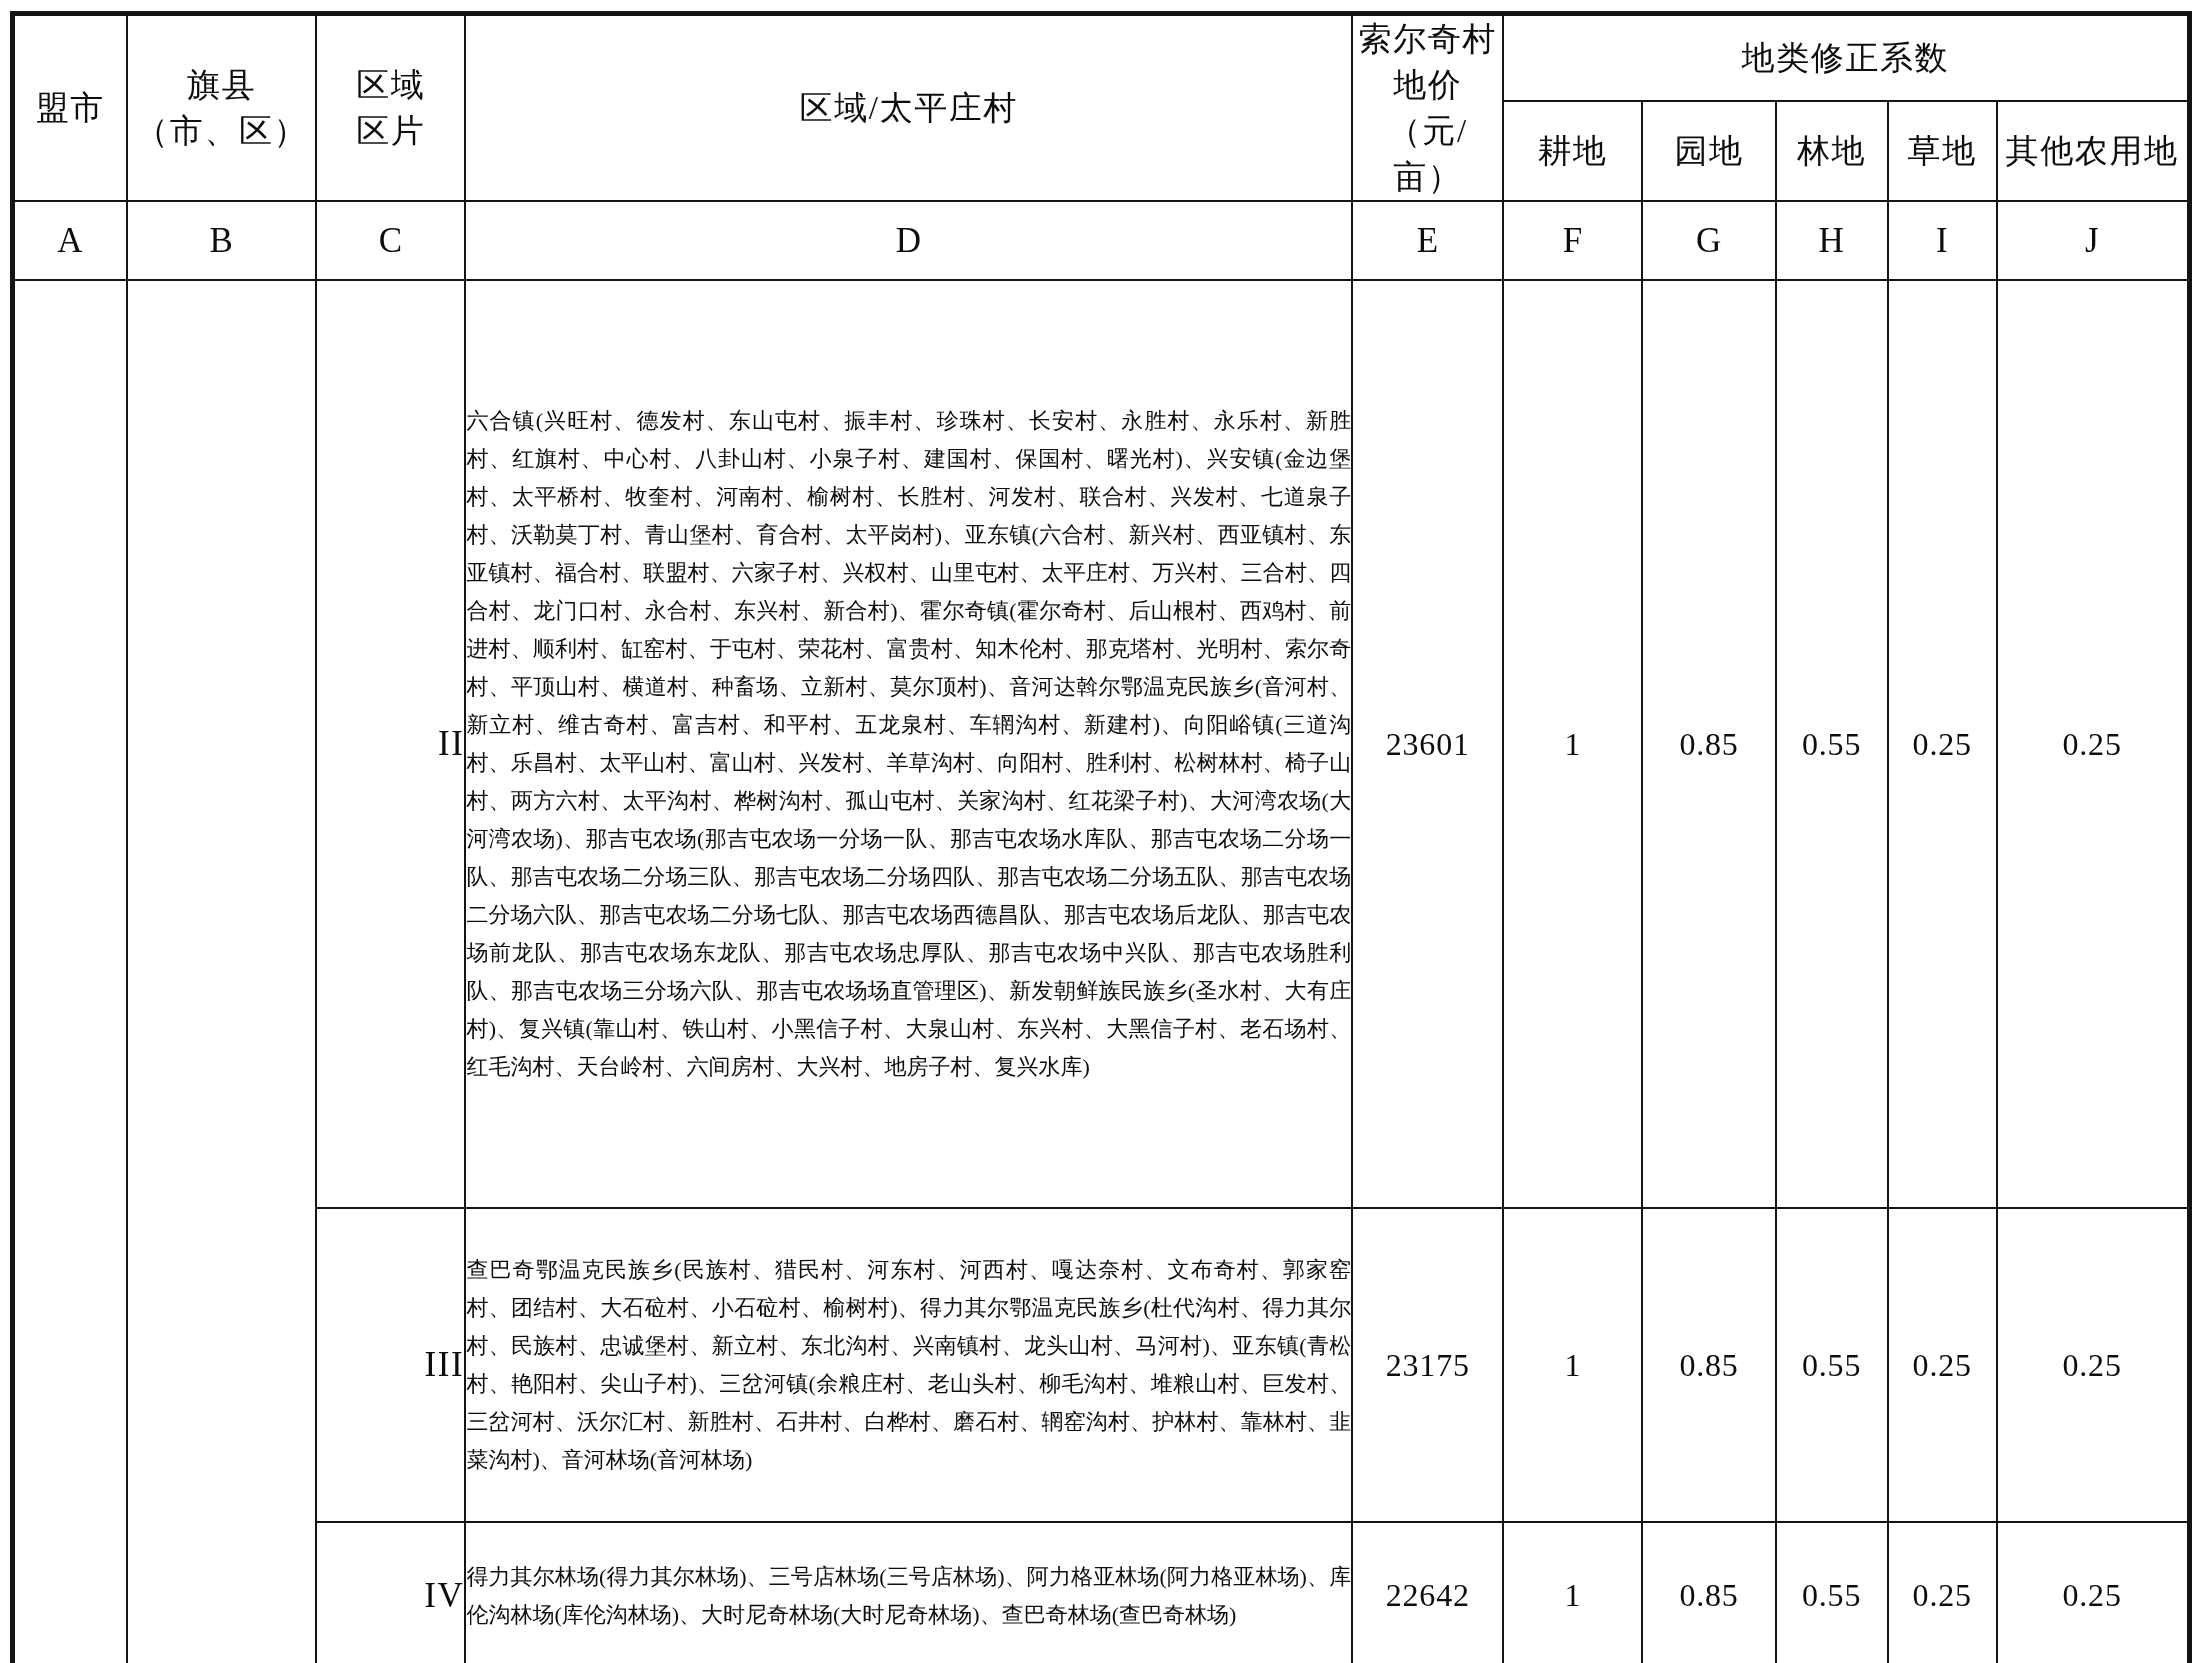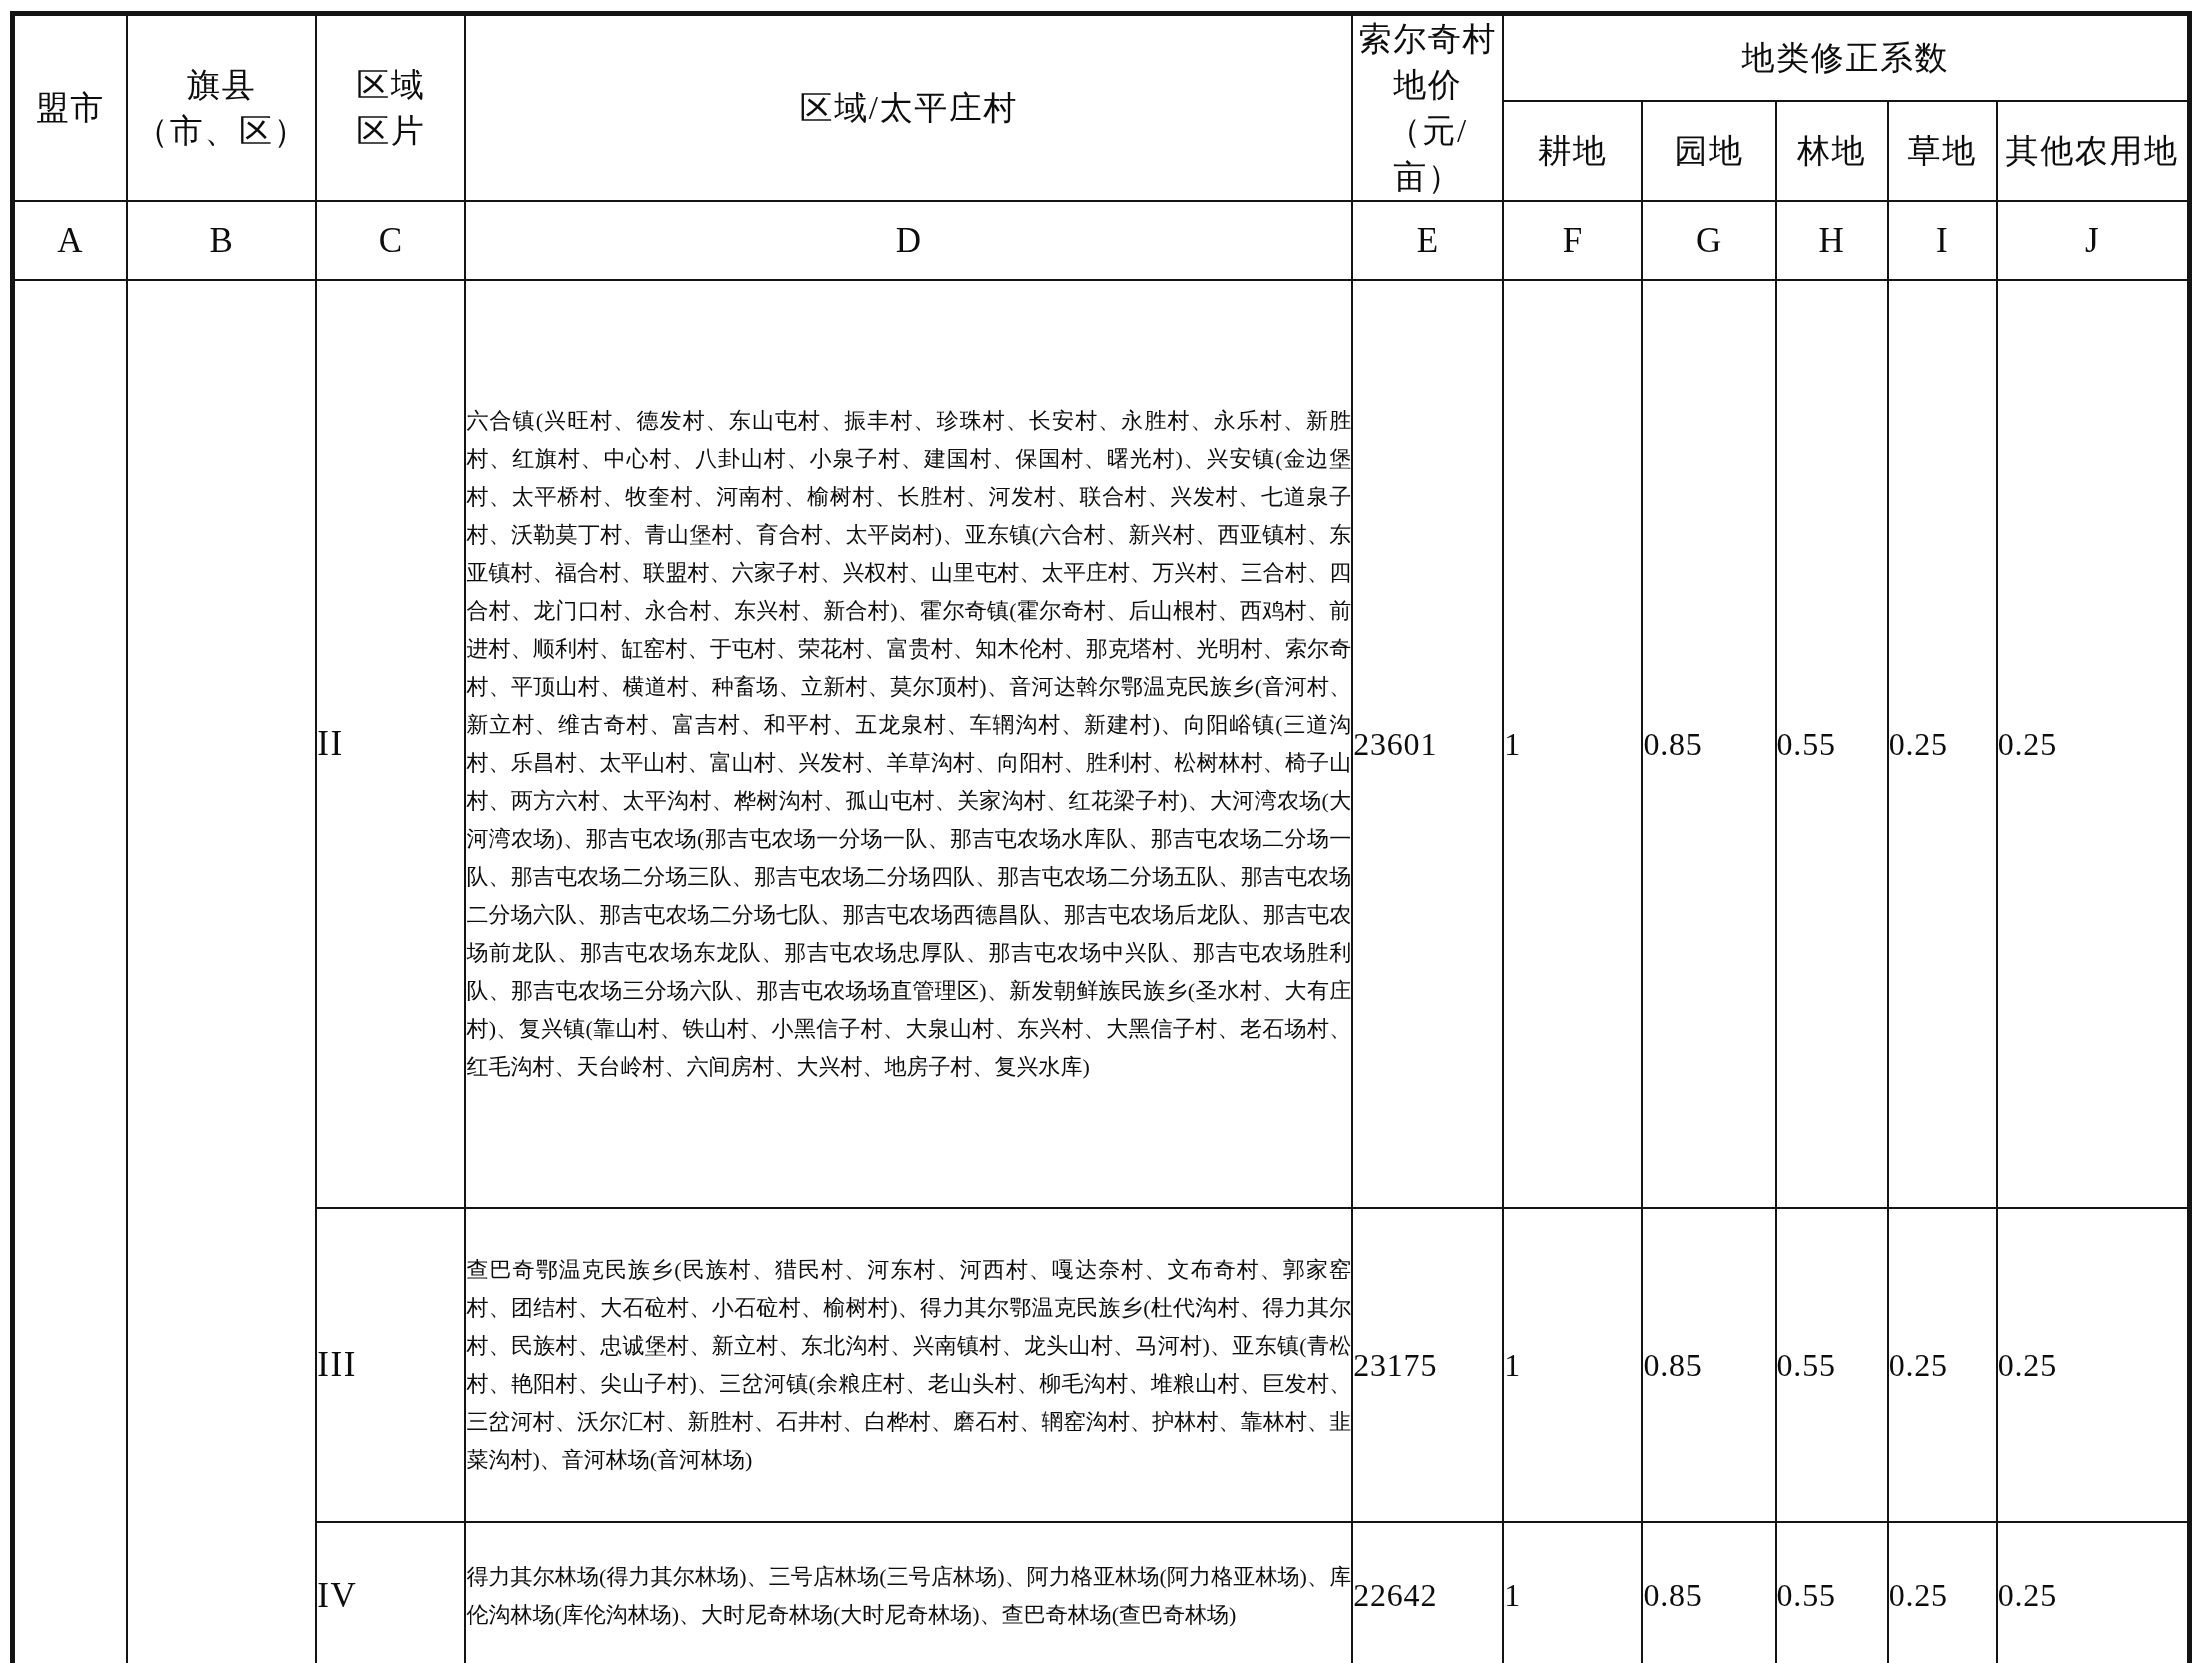--- a/index.html
+++ b/index.html
@@ -42,33 +42,34 @@
     letter-spacing: 1.6px;
   }
   .c-letter {
     text-align: center;
     vertical-align: middle;
     font-size: 35px;
     font-weight: bold;
     letter-spacing: 0.8px;
   }
   .c-zone {
-    text-align: left;
+    text-align: right;
     vertical-align: middle;
     font-size: 35px;
     letter-spacing: 1.6px;
   }
   .c-desc {
     text-align: justify;
     vertical-align: middle;
     font-size: 22px;
     line-height: 38px;
     padding: 4.8px 8px 4.8px 6.3px;
   }
   .c-num {
+    text-align: center;
     vertical-align: middle;
     font-size: 32px;
     letter-spacing: 0.8px;
   }
   .c-empty { background: #fff; }
 </style>
 </head>
 <body>
 
 <div class="page">

